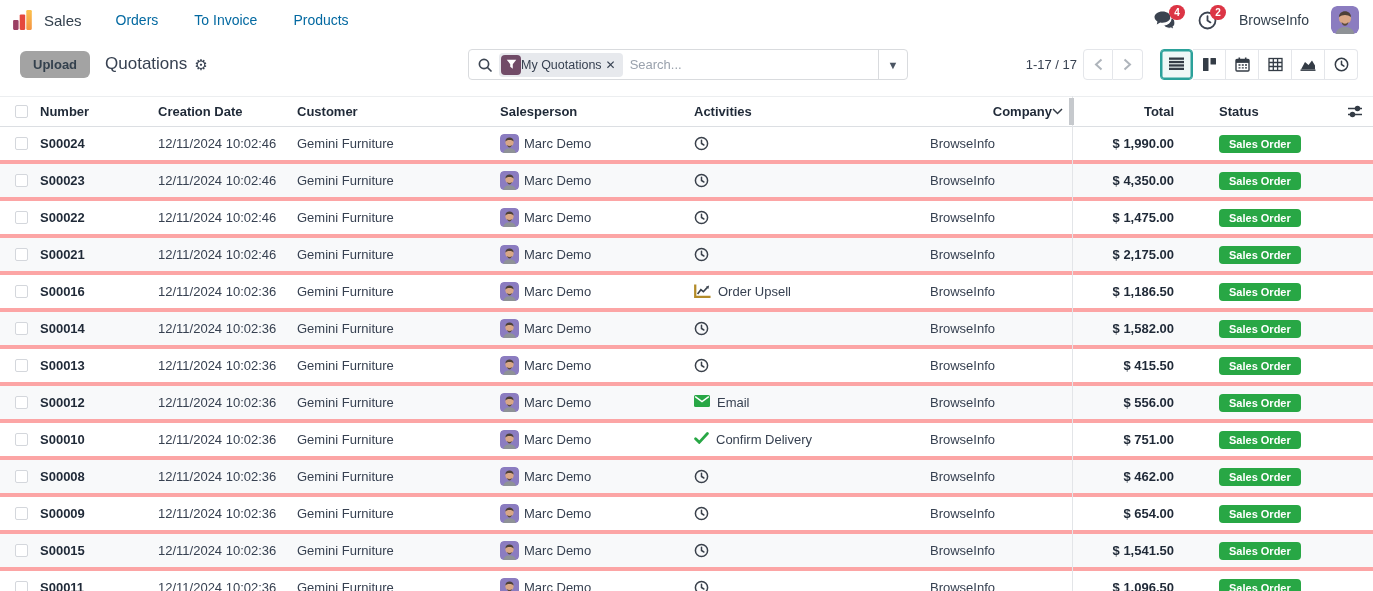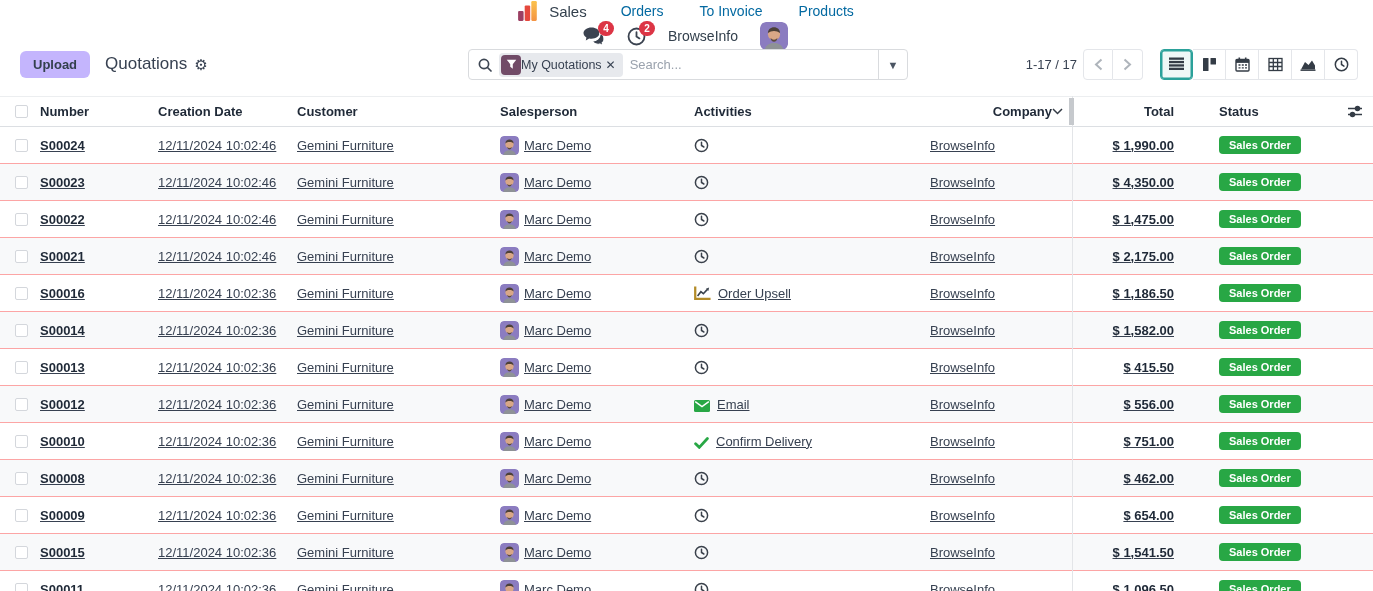--- a/index.html
+++ b/index.html
@@ -1,37 +1,37 @@
 <!DOCTYPE html>
 <html><head>
 <meta charset="utf-8">
 <style>
   * { box-sizing: border-box; margin: 0; padding: 0; }
   html,body { width:1373px; height:591px; overflow:hidden; background:#fff;
     font-family:"Liberation Sans", sans-serif; color:#374151; }
 
   
   .topbar { height:40px; display:flex; align-items:center; justify-content:space-between;
-    padding:0 14px 0 12px; background:#fff;flex-direction:column; }
+    padding:0 14px 0 12px; background:#fff; }
   .topbar-left { display:flex; align-items:center; }
   .app-logo { width:22px; height:22px; margin-right:10px; }
   .app-name { font-size:15px; color:#33404d; margin-right:34px; }
   .top-menu { display:flex; gap:36px; }
   .top-menu span { font-size:14px; color:#0369a1; cursor:pointer; }
   .topbar-right { display:flex; align-items:center; gap:22px; }
   .icon-wrap { position:relative; display:inline-flex; cursor:pointer; }
   .count-badge { position:absolute; top:-6px; right:-9px; min-width:16px; height:15px;
     border-radius:8px; background:#dc3545; color:#fff; font-size:10px; font-weight:bold;
     display:flex; align-items:center; justify-content:center; padding:0 4px; }
   .user-name { font-size:14px; color:#33404d; }
   .avatar-lg { width:28px; height:28px; border-radius:6px; overflow:hidden; display:inline-flex; }
 
   
   .control { height:48px; position:relative; display:flex; align-items:center; padding:0 15px 0 20px; }
-  .btn-upload { background:#c4b5fd; border:none; border-radius:6px; padding:6px 13px;
+  .btn-upload { background:#a3a3a3; border:none; border-radius:6px; padding:6px 13px;
     font-size:13px; font-weight:600; color:#33404d; cursor:pointer; font-family:inherit; }
   .view-title { font-size:17px; font-weight:400; color:#374151; margin-left:15px; }
   .gear { margin-left:7px; font-size:15px; color:#374151; cursor:pointer; line-height:1; }
 
   .searchbar { position:absolute; left:468px; top:9px; width:440px; height:31px;
     border:1px solid #d9dbde; border-radius:4px; background:#fff; display:flex; align-items:stretch; }
   .search-main { flex:1; display:flex; align-items:center; padding:0 6px 0 9px; gap:7px; }
   .facet { display:flex; align-items:center; background:#e7e9ed; border-radius:4px; padding:2px 3px 2px 2px; }
   .facet-icon { width:20px; height:20px; border-radius:4px; background:#714B67;
     display:flex; align-items:center; justify-content:center; }
@@ -59,33 +59,33 @@
   .vs-btn.active { box-shadow: inset 0 0 0 1.5px #2ba19a; border-color:#2ba19a;
     background:#f0f8f7; border-radius:4px; position:relative; z-index:1; }
 
   
   .list-wrap { position:relative; margin-top:8px; }
   .lrow { display:grid;
     grid-template-columns:40px 118px 139px 203px 194px 236px 146px 104px 150px 1fr;
     align-items:center; font-size:13px; }
   .lhead { height:31px; border-top:1px solid #eceef0; border-bottom:1px solid #dcdfe3;
     font-weight:700; color:#1f2937; cursor:pointer; }
-  .trow { height:37px; border-bottom:1px solid #fca5a5; cursor:pointer; background:#fff;text-decoration:underline; }
+  .trow { height:37px; border-bottom:4px solid #fca5a5; cursor:pointer; background:#fff; }
   .tbody .trow:nth-child(even) { background:#f8f9fa; }
   .cb { width:13px; height:13px; border:1px solid #d4d7dc; border-radius:2px;
     background:#fff; margin-left:15px; display:inline-block; }
   .c-check { display:flex; align-items:center; }
   .c-number { font-weight:700; color:#1f2937; }
   .c-company-h { display:flex; align-items:center; justify-content:flex-end; padding-right:13px; }
   .c-total { text-align:right; padding-right:6px; }
   .trow .c-total { font-weight:600; color:#1f2937; }
   .c-status { padding-left:7px;margin-left:32px; }
   .c-sales { display:flex; align-items:center; gap:5px; }
   .avatar-sm { width:19px; height:19px; border-radius:4px; overflow:hidden; display:inline-flex; flex:none; }
-  .c-act { display:flex; align-items:flex-end; gap:7px; }
+  .c-act { display:flex; align-items:flex-start; gap:7px; }
   .badge-so { display:inline-block; background:#28a745; color:#fff; font-size:11px;
     font-weight:700; padding:3px 10px; border-radius:4px; }
   .c-opt { display:flex; justify-content:flex-end; padding-right:10px; }
   .col-line { position:absolute; left:1072px; top:0; bottom:0; width:1px; background:#e3e5e8; }
   .col-thumb { position:absolute; left:1069px; top:2px; height:27px; width:5px; background:#c6c9cd; }
 </style>
 </head>
 <body>
 
 <nav class="topbar">

